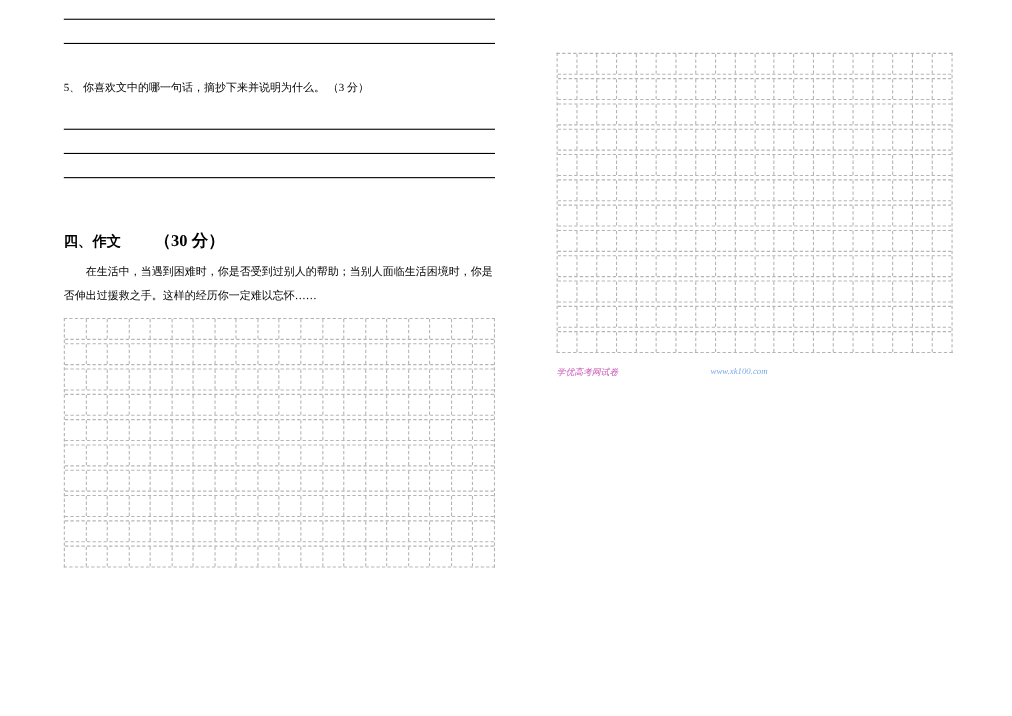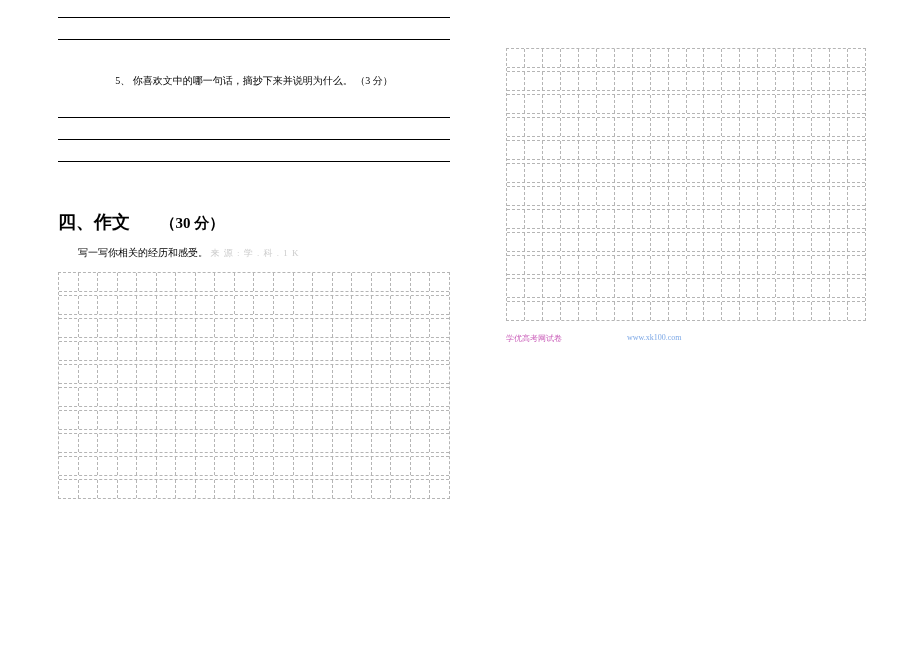--- a/index.html
+++ b/index.html
@@ -19,27 +19,27 @@
   .left-page { left: 58px; width: 392px; }
   .right-page { left: 506px; width: 360px; }
 
   .answer-lines { margin-bottom: 6px; }
   .answer-line {
     border-bottom: 1px solid #000;
     height: 18px;
     margin-bottom: 4px;
   }
 
-  .q5 { margin-top: 32px; margin-bottom: 10px; line-height: 1.8; text-align: center; }
+  .q5 { margin-top: 32px; margin-bottom: 10px; line-height: 1.8; }
   .section-heading {
     margin-top: 48px;
     margin-bottom: 8px;
     font-weight: bold;
   }
-  .section-heading .title { font-size: 18px; }
+  .section-heading .title { font-size: 13px; }
   .section-heading .pts { font-size: 15px; margin-left: 28px; }
 
   .para { line-height: 2.2; text-indent: 2em; font-size: 10px; }
   .faded { color: #ccc; font-size: 9px; letter-spacing: 1px; }
 
   .grid {
     border: 1px dashed #b5b5b5;
     display: flex;
     flex-direction: column;
     overflow: hidden;
@@ -60,21 +60,22 @@
     flex: 1;
     height: 18px;
     border-right: 1px dashed #b5b5b5;
   }
   .grid-cell:last-child { border-right: none; }
 
   .footer-link {
     margin-top: 12px;
     font-size: 8px;
     display: flex;
-    gap: 65px;
+    gap: 84px;
+    font-style: italic;
   }
   .footer-link .src { color: #c95bb8; }
   .footer-link .url { color: #7da8e6; }
 </style>
 </head>
 <body>
 
 <div class="page left-page">
   <div class="answer-lines">
     <div class="answer-line"></div>
@@ -91,24 +92,21 @@
     <div class="answer-line"></div>
     <div class="answer-line"></div>
     <div class="answer-line"></div>
   </div>
 
   <div class="section-heading">
     <span class="title">四、作文</span>
     <span class="pts">（30 分）</span>
   </div>
 
-  <div class="para">
-    <span>写一写你相关的经历和感受。</span>
-    <span class="faded">  来  源    :    学    .    科    .    1    K</span>
-  </div>
+  <div class="para">在生活中，当遇到困难时，你是否受到过别人的帮助；当别人面临生活困境时，你是否伸出过援救之手。这样的经历你一定难以忘怀……</div>
 
   <div class="grid grid-left" id="grid-left">
       <div class="grid-row">
         <div class="grid-cell"></div>
         <div class="grid-cell"></div>
         <div class="grid-cell"></div>
         <div class="grid-cell"></div>
         <div class="grid-cell"></div>
         <div class="grid-cell"></div>
         <div class="grid-cell"></div>

